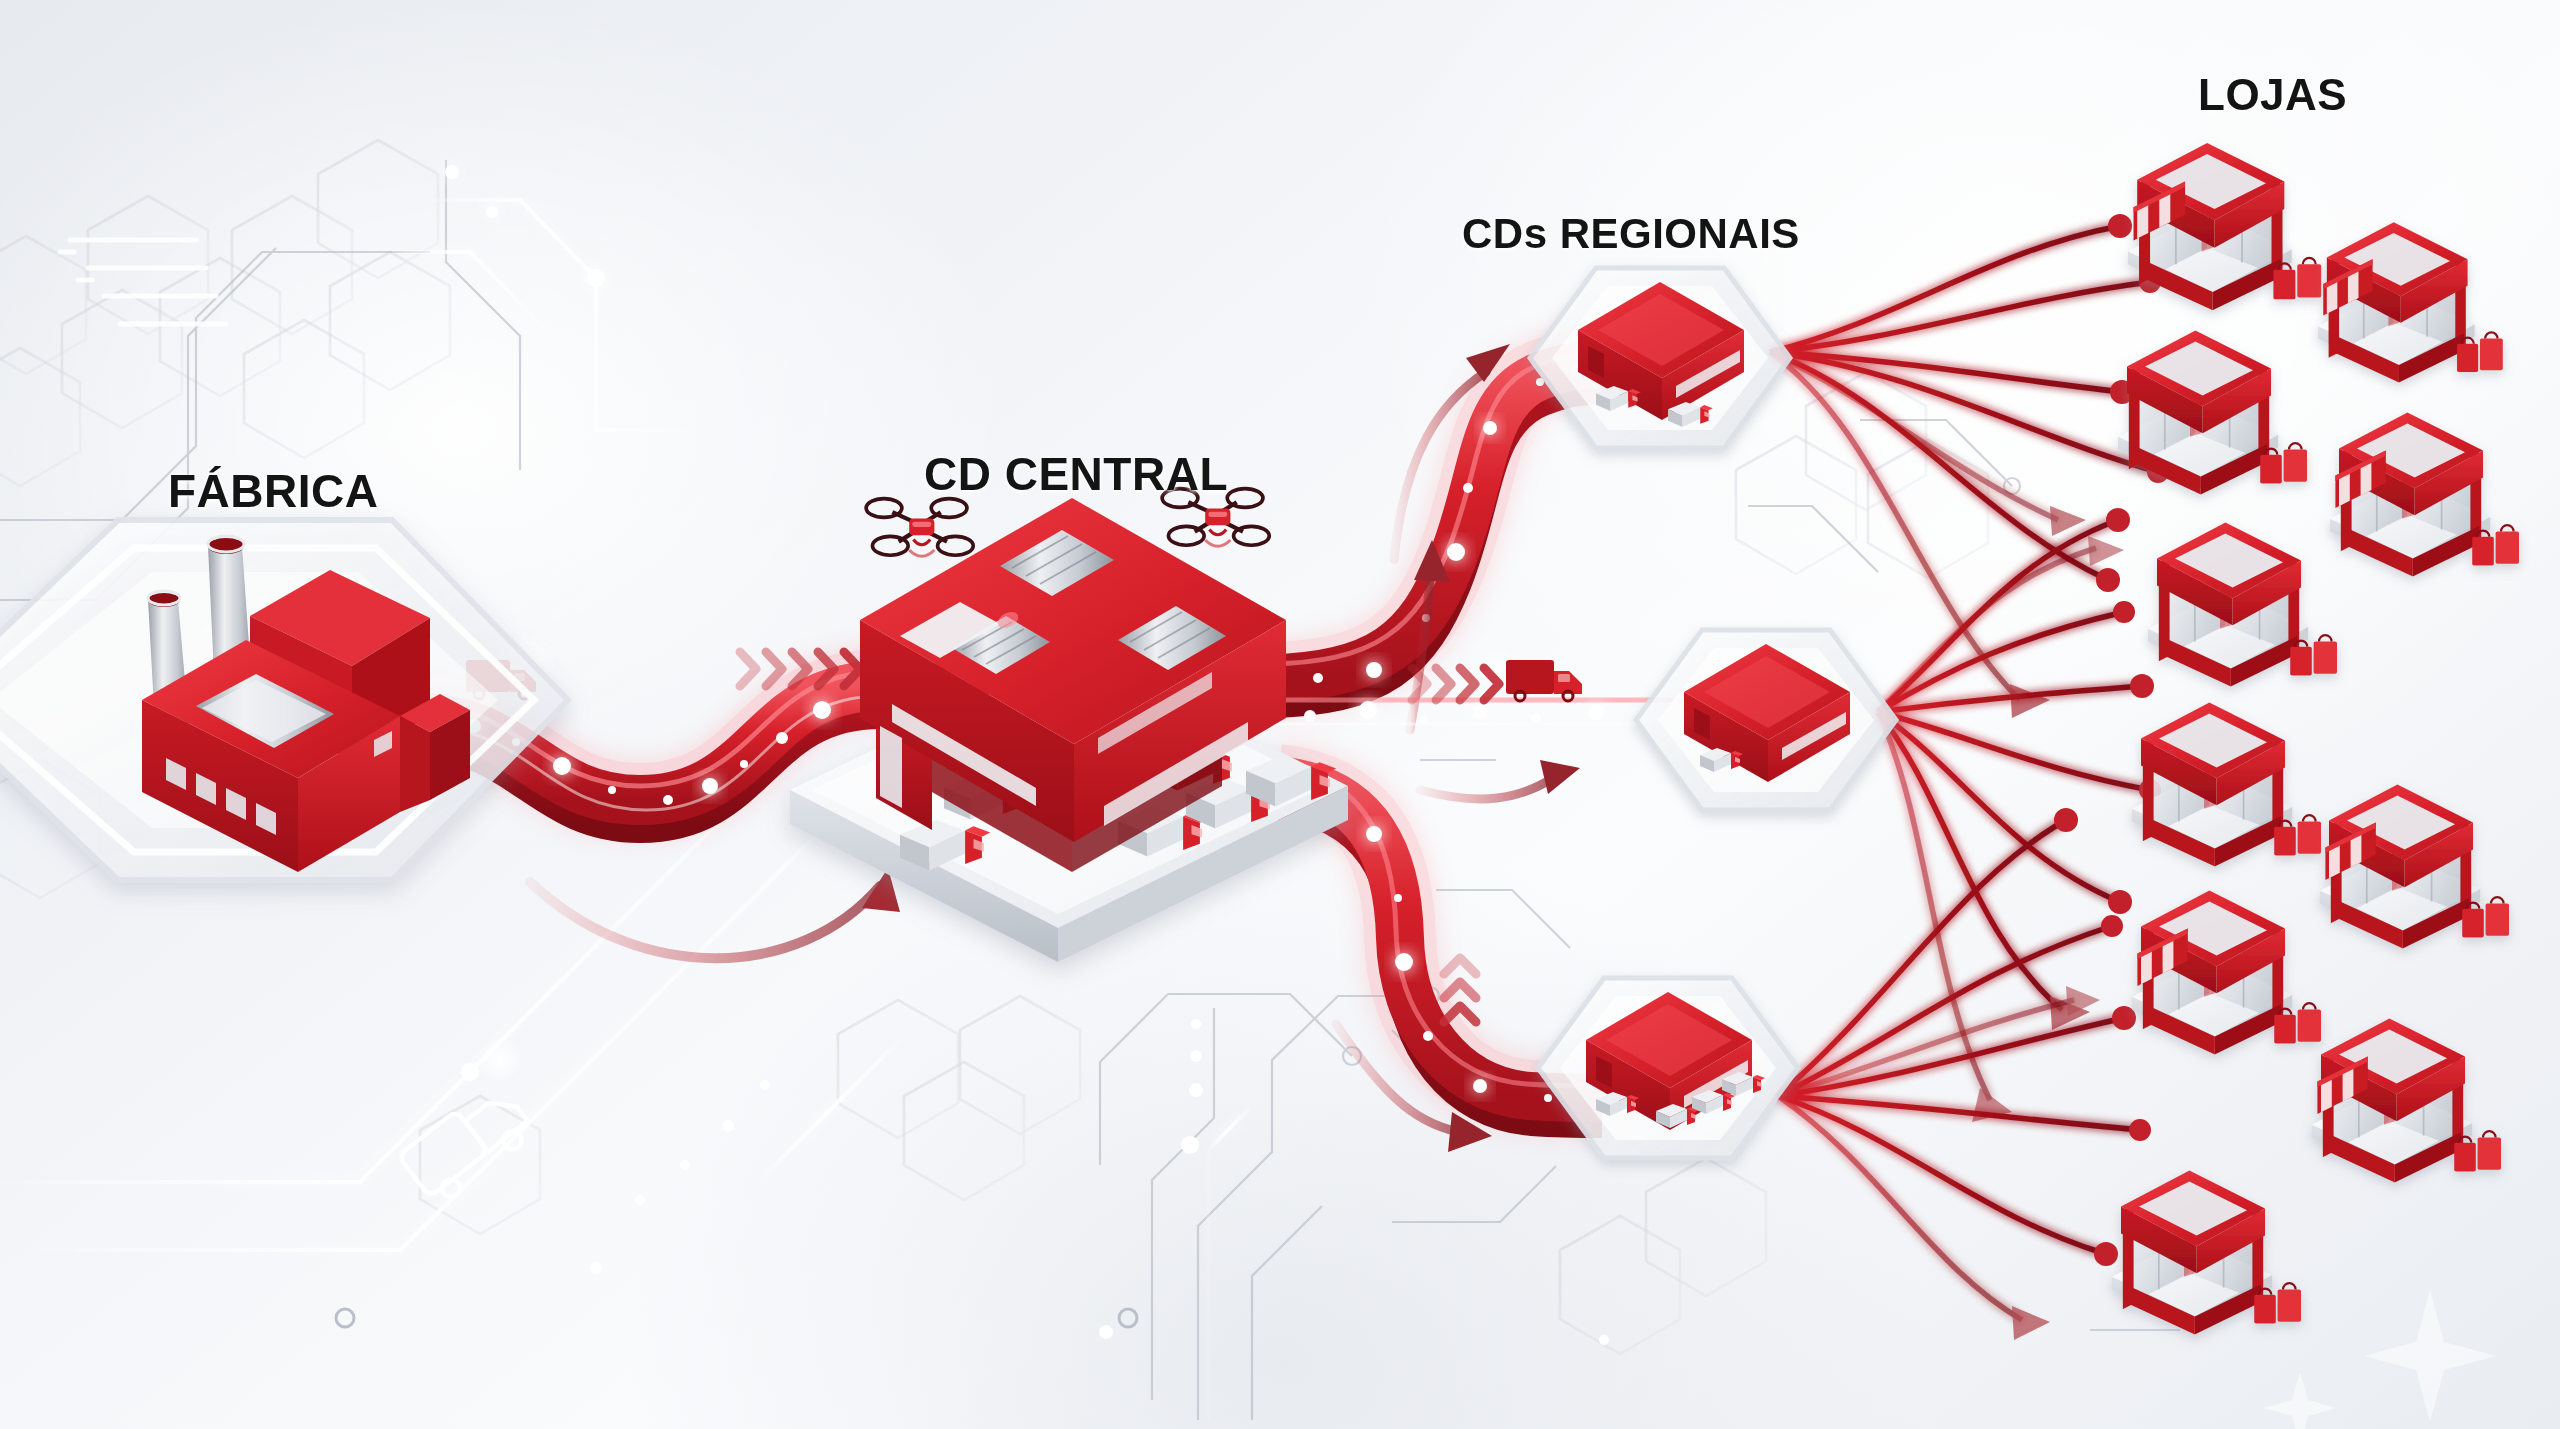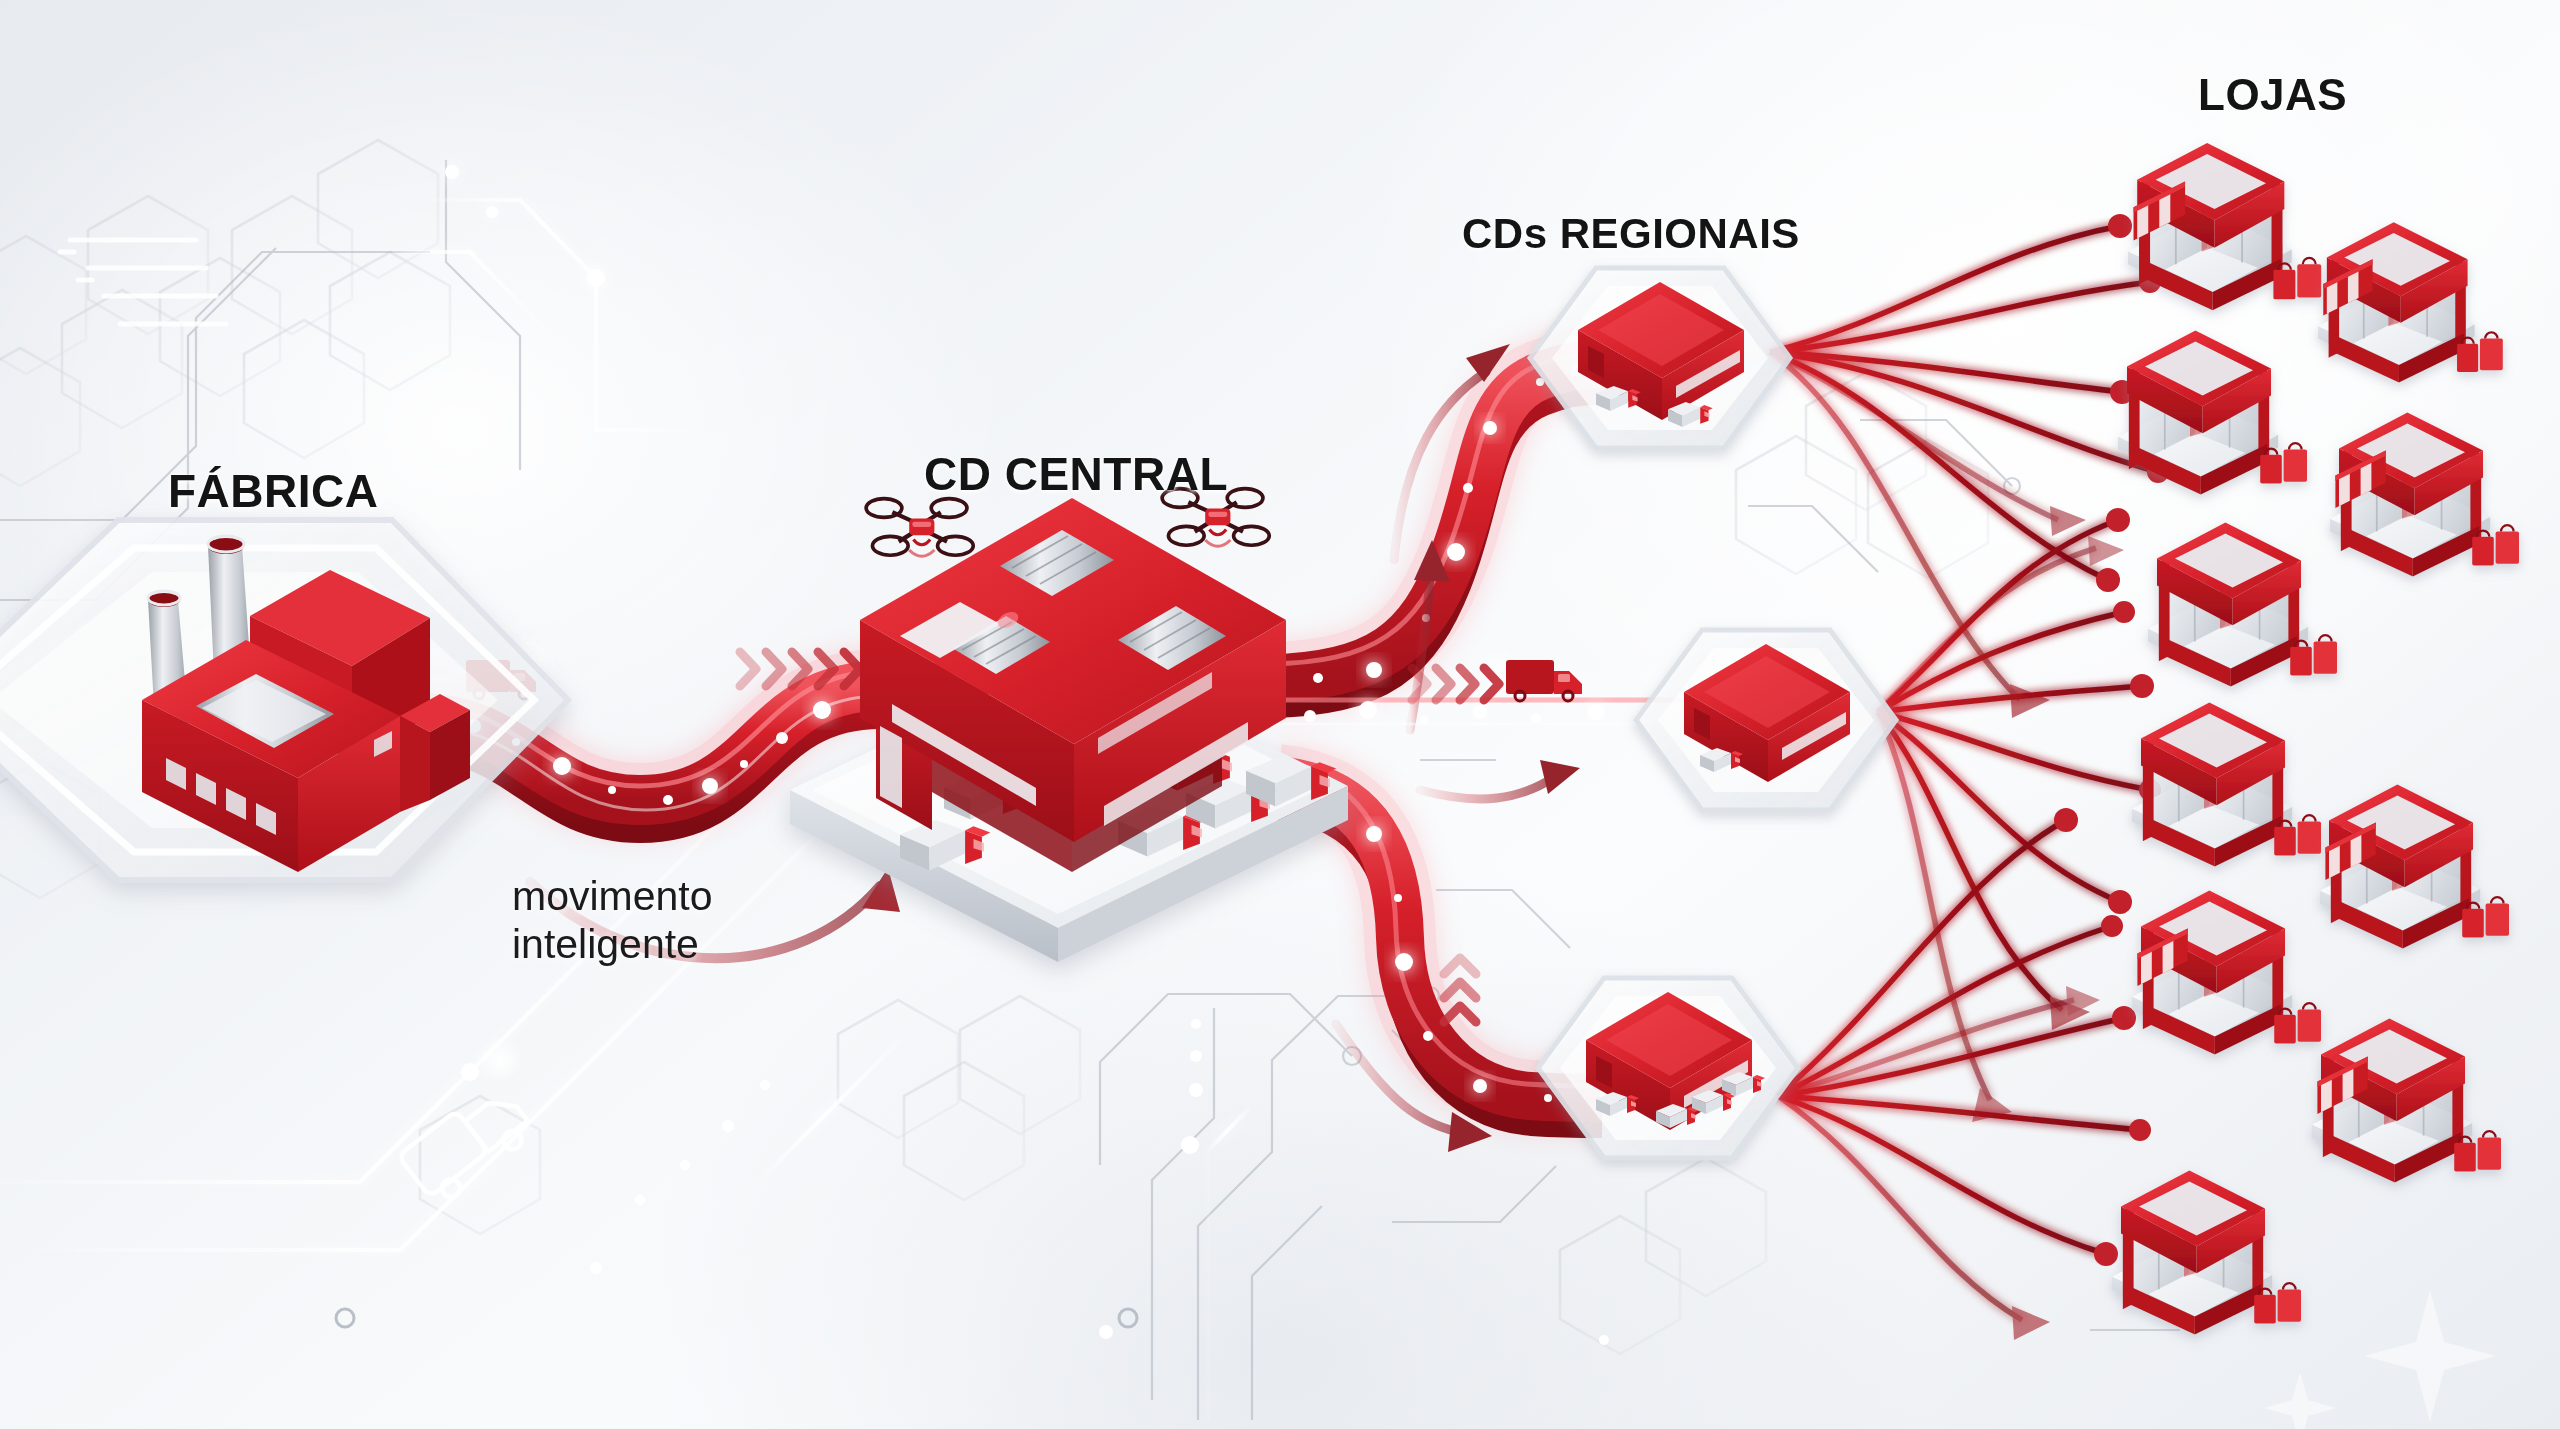--- a/index.html
+++ b/index.html
@@ -758,16 +758,14 @@
         <use href="#isoStore"></use>
           <use href="#shopBags" transform="translate(158,142)"></use>
       </g>
     </g>
   </svg>
 
   <div class="lbl" id="lbl-fabrica">FÁBRICA</div>
   <div class="lbl" id="lbl-cdcentral">CD CENTRAL</div>
   <div class="lbl" id="lbl-cdregionais">CDs REGIONAIS</div>
   <div class="lbl" id="lbl-lojas">LOJAS</div>
-  <div class="lbl" id="lbl-movimento">movimento
-inteligente</div>
 
 </div>
 
 </body></html>

